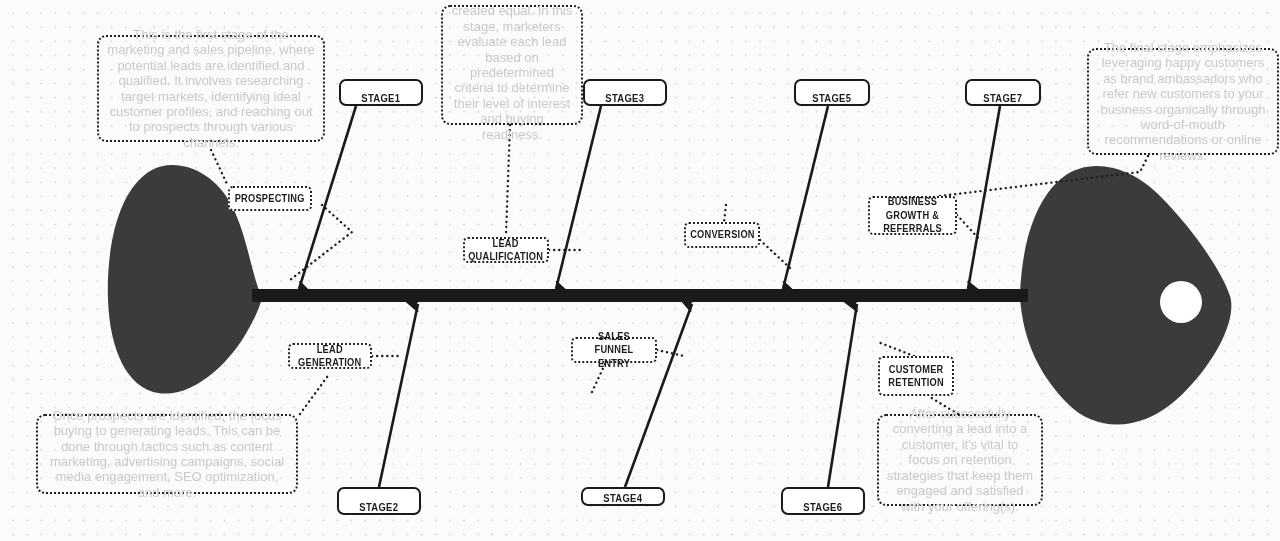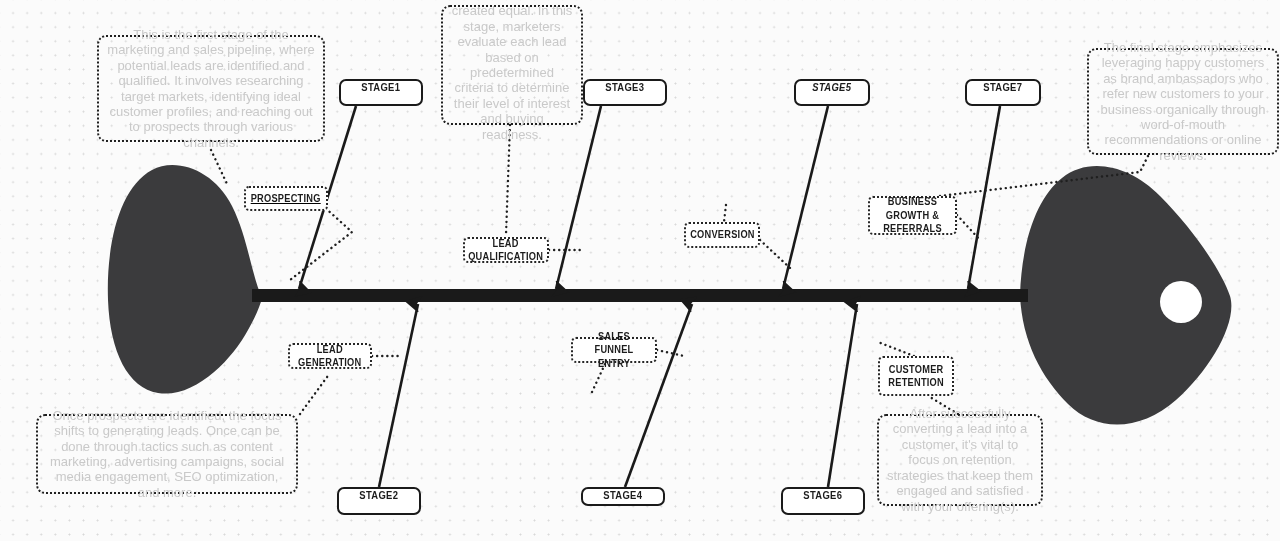--- a/index.html
+++ b/index.html
@@ -27,21 +27,21 @@
   }
 
   
   .stage-box {
     position: absolute;
     box-sizing: border-box;
     background: #ffffff;
     border: 2.5px solid #1a1a1a;
     border-radius: 7px;
     display: flex;
-    align-items: flex-start;
+    align-items: flex-end;
     justify-content: center;
     z-index: 6;
   }
   .stage-box span {
     font-family: "Liberation Sans Narrow", "Liberation Sans", sans-serif;
     font-size: 11.5px;
     font-weight: 700;
     letter-spacing: 0.4px;
     color: #1c1c1c;
     transform: scaleX(0.82);
@@ -148,38 +148,38 @@
     <path d="M 958,414 L 930,397" stroke="#1f1f1f" stroke-width="2.4" stroke-dasharray="0.1 5" stroke-linecap="round" fill="none"></path>
     <path d="M 914,356 L 878,342" stroke="#1f1f1f" stroke-width="2.4" stroke-dasharray="0.1 5" stroke-linecap="round" fill="none"></path>
   </svg>
 
   <div class="stage-box" style="left:339px; top:79px; width:84px; height:27px;">
     <span>STAGE1</span>
   </div>
   <div class="stage-box" style="left:583px; top:79px; width:84px; height:27px;">
     <span>STAGE3</span>
   </div>
-  <div class="stage-box" style="left:794px; top:79px; width:76px; height:27px;font-style:italic;">
+  <div class="stage-box" style="left:794px; top:79px; width:76px; height:27px;">
     <span>STAGE5</span>
   </div>
   <div class="stage-box" style="left:965px; top:79px; width:76px; height:27px;">
     <span>STAGE7</span>
   </div>
 
   <div class="stage-box" style="left:337px; top:487px; width:84px; height:28px;">
     <span>STAGE2</span>
   </div>
   <div class="stage-box" style="left:581px; top:487px; width:84px; height:19px;">
     <span>STAGE4</span>
   </div>
   <div class="stage-box" style="left:781px; top:487px; width:84px; height:28px;">
     <span>STAGE6</span>
   </div>
 
-  <div class="cat-box" style="left:244px; top:186px; width:84px; height:25px;text-decoration:underline;">
+  <div class="cat-box" style="left:228px; top:186px; width:84px; height:25px;">
     <span>PROSPECTING</span>
   </div>
   <div class="cat-box" style="left:288px; top:343px; width:84px; height:26px;">
     <span>LEAD GENERATION</span>
   </div>
   <div class="cat-box" style="left:463px; top:237px; width:86px; height:26px;">
     <span>LEAD QUALIFICATION</span>
   </div>
   <div class="cat-box" style="left:571px; top:337px; width:86px; height:26px;">
     <span>SALES FUNNEL ENTRY</span>
@@ -194,21 +194,21 @@
   <div class="cat-box" style="left:868px; top:196px; width:89px; height:39px;">
     <span>BUSINESS GROWTH &amp;
 REFERRALS</span>
   </div>
 
   <div class="desc-box" style="left:97px; top:35px; width:228px; height:107px;">
     <span>This is the first stage of the marketing and sales pipeline, where potential leads are identified and qualified. It involves researching target markets, identifying ideal customer profiles, and reaching out to prospects through various channels.</span>
   </div>
 
   <div class="desc-box" style="left:36px; top:414px; width:262px; height:80px;">
-    <span>Once prospects are identified, the focus shifts to generating leads. Once can be done through tactics such as content marketing, advertising campaigns, social media engagement, SEO optimization, and more.</span>
+    <span>Once prospects are identified, the focus buying to generating leads. This can be done through tactics such as content marketing, advertising campaigns, social media engagement, SEO optimization, and more.</span>
   </div>
 
   <div class="desc-box" style="left:441px; top:5px; width:142px; height:120px;">
     <span>Not all leads are created equal. In this stage, marketers evaluate each lead based on predetermined criteria to determine their level of interest and buying readiness.</span>
   </div>
 
 
 
   <div class="desc-box" style="left:877px; top:414px; width:166px; height:92px;">
     <span>After successfully converting a lead into a customer, it's vital to focus on retention strategies that keep them engaged and satisfied with your offering(s).</span>

